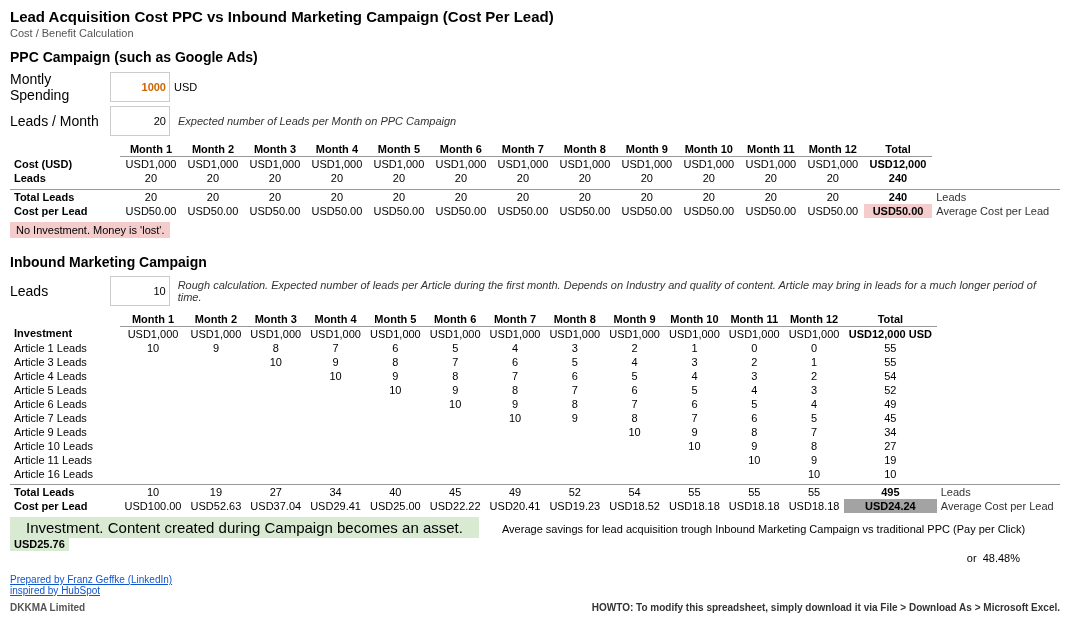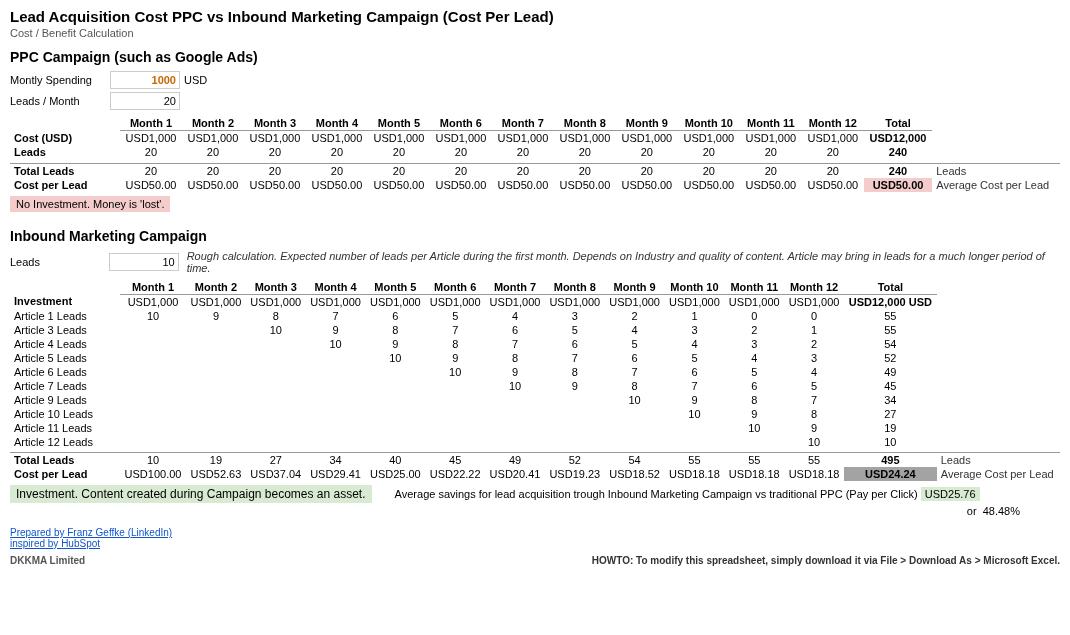--- a/index.html
+++ b/index.html
@@ -28,26 +28,26 @@
       margin-bottom: 6px;
       margin-top: 6px;
     }
     .input-row {
       display: flex;
       align-items: center;
       margin-bottom: 3px;
     }
     .input-label {
       width: 100px;
-      font-size: 11px;
+      font-size: 14px;
     }
     .input-field {
-      width: 70px;
+      width: 60px;
       border: 1px solid #ccc;
-      padding: 2px 3px;
+      padding: 8px 3px;
       font-size: 11px;
       text-align: right;
       background: #fff;
     }
     .input-field.orange-val {
       color: #cc6600;
       font-weight: bold;
     }
     .input-unit {
       margin-left: 4px;
@@ -88,28 +88,28 @@
     .no-invest-msg {
       background: #f4cccc;
       padding: 2px 6px;
       font-size: 11px;
       display: inline-block;
       margin-bottom: 8px;
       text-align: right;
     }
     .invest-note {
       background: #d9ead3;
-      padding: 2px 6px;
-      font-size: 12px;
+      padding: 2px 16px;
+      font-size: 15px;
       display: inline-block;
     }
     .savings-value {
       background: #d9ead3;
       padding: 1px 4px;
-      font-weight: normal;
+      font-weight: bold;
       margin-right: 4px;
     }
     .footer {
       margin-top: 10px;
       font-size: 10px;
       color: #555;
     }
     .footer-link {
       color: #1155cc;
       text-decoration: underline;
@@ -160,20 +160,21 @@
 <div class="section-title">PPC Campaign (such as Google Ads)</div>
 
 <div class="input-row">
   <span class="input-label">Montly Spending</span>
   <input class="input-field orange-val" type="text" value="1000" style="">
   <span class="input-unit">USD</span>
 </div>
 <div class="input-row">
   <span class="input-label">Leads / Month</span>
   <input class="input-field" type="text" value="20" style="">
+  <span class="input-note">Expected number of Leads per Month on PPC Campaign</span>
 </div>
 
 <table id="ppc-table" style="margin-top:6px; width:100%;">
   <thead>
     <tr>
       <td style="width:110px;"></td>
       <td class="col-header text-center">Month 1</td>
       <td class="col-header text-center">Month 2</td>
       <td class="col-header text-center">Month 3</td>
       <td class="col-header text-center">Month 4</td>
@@ -460,21 +461,21 @@
         <td class="text-center"></td>
         <td class="text-center"></td>
         <td class="text-center"></td>
         <td class="text-center"></td>
         <td class="text-center">10</td>
         <td class="text-center">9</td>
         <td class="text-center">19</td>
         <td></td>
       </tr>
       <tr>
-        <td>Article 12 Leads</td>
+        <td>Article 16 Leads</td>
         <td class="text-center"></td>
         <td class="text-center"></td>
         <td class="text-center"></td>
         <td class="text-center"></td>
         <td class="text-center"></td>
         <td class="text-center"></td>
         <td class="text-center"></td>
         <td class="text-center"></td>
         <td class="text-center"></td>
         <td class="text-center"></td>

